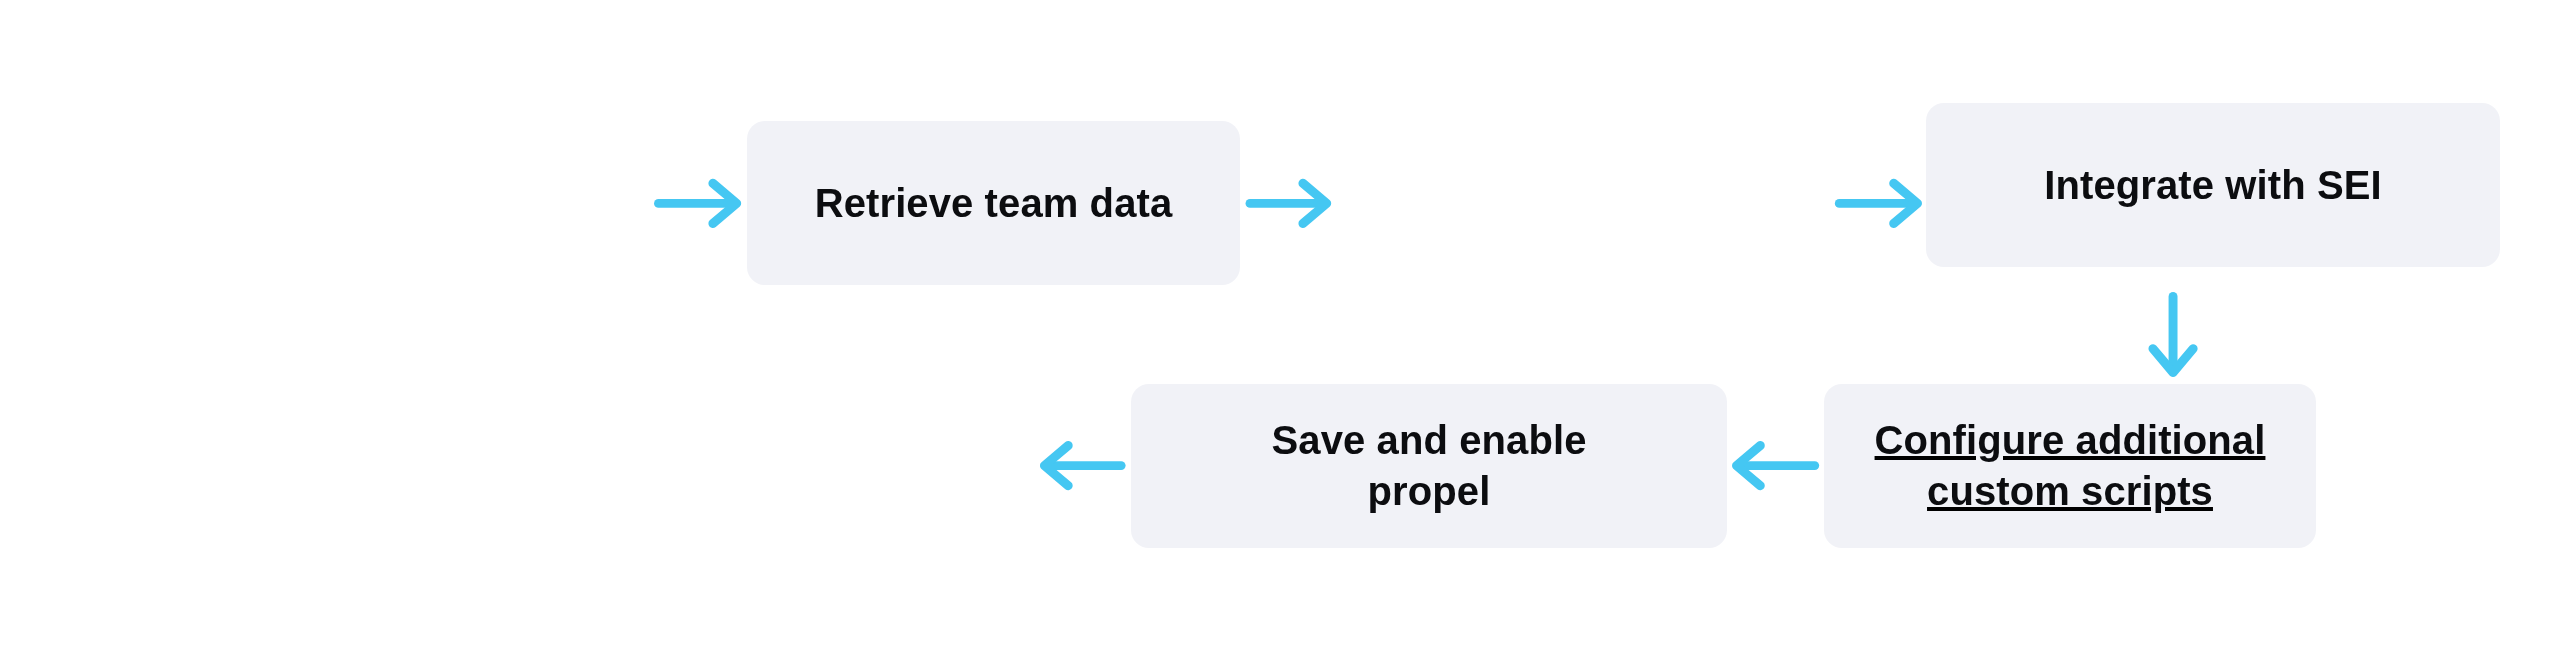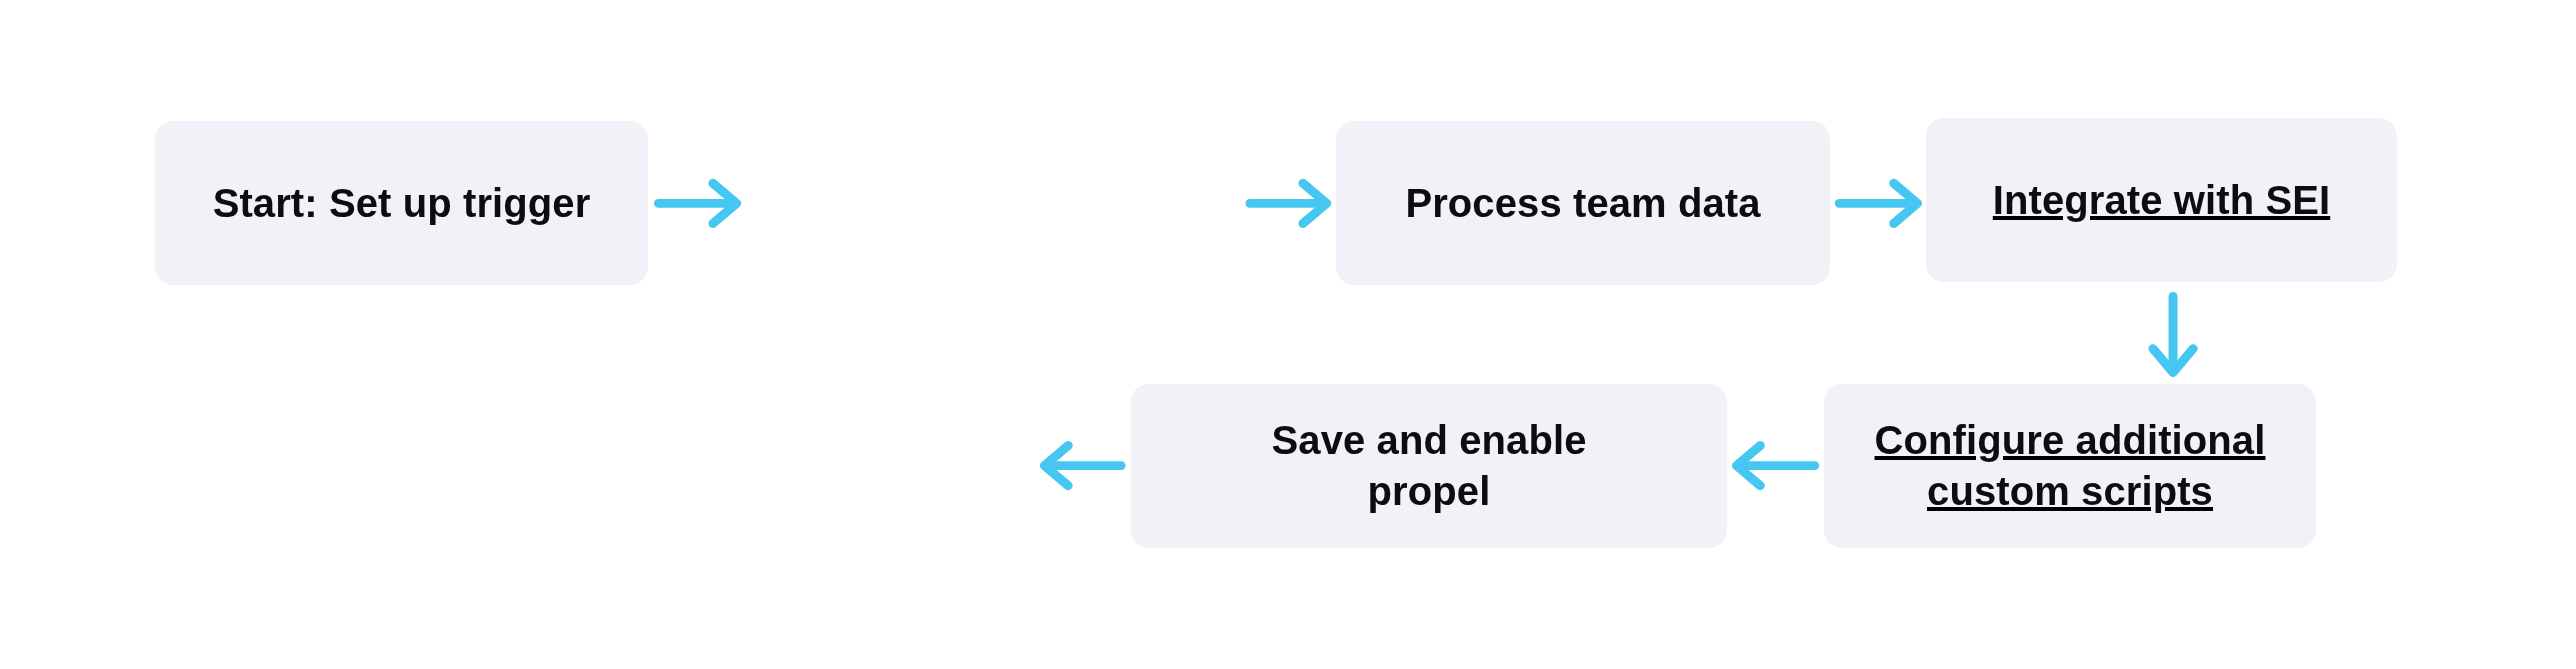--- a/index.html
+++ b/index.html
@@ -30,21 +30,21 @@
     color: #0c0d10;
     font-size: 40px;
     font-weight: 700;
     line-height: 51px;
     letter-spacing: 0.1px;
   }
   
   #node-start     { left: 155px;  top: 121px; width: 493px; height: 164px; }
   #node-retrieve  { left: 747px; top: 121px; width: 493px; height: 164px; }
   #node-process   { left: 1336px; top: 121px; width: 494px; height: 164px; }
-  #node-integrate { left: 1926px; top: 118px; width: 471px; height: 164px; text-decoration: underline; }
+  #node-integrate { left: 1926px; top: 103px; width: 574px; height: 164px; }
   
   #node-end       { left: 441px;  top: 384px; width: 593px; height: 164px; }
   #node-save      { left: 1131px; top: 384px; width: 596px; height: 164px; justify-content: center; }
   #node-configure { left: 1824px; top: 384px; width: 492px; height: 164px; text-decoration: underline; }
 
   #arrow-layer {
     position: absolute;
     left: 0;
     top: 0;
     width: 2576px;
@@ -57,28 +57,25 @@
     stroke-width: 12;
     stroke-linecap: round;
     stroke-linejoin: round;
   }
 </style>
 </head>
 <body>
 
 <div id="canvas">
 
-  <div class="node" id="node-start">
-    <span class="label">Start: Set up trigger</span>
+
+  <div class="node" id="node-retrieve">
+    <span class="label">Retrieve team data</span>
   </div>
 
-
-  <div class="node" id="node-process">
-    <span class="label">Process team data</span>
-  </div>
 
   <div class="node" id="node-integrate">
     <span class="label">Integrate with SEI</span>
   </div>
 
 
   <div class="node" id="node-save">
     <span class="label">Save and enable
 propel</span>
   </div>

